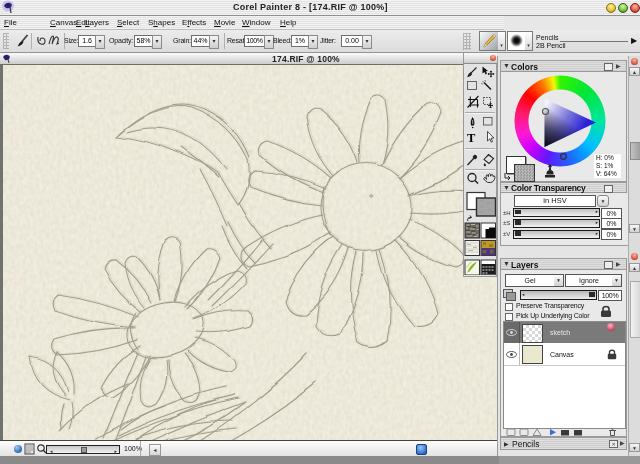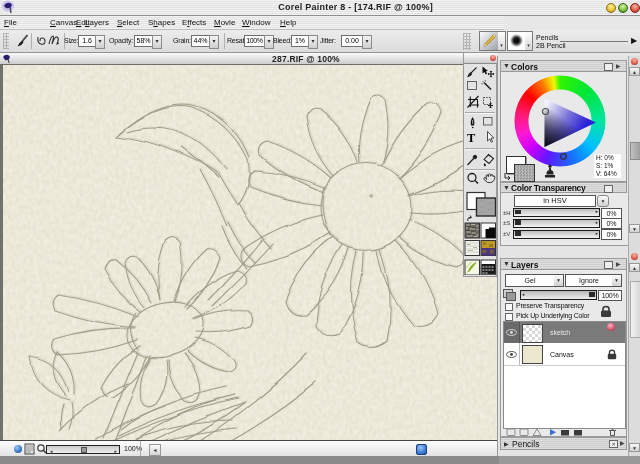--- a/index.html
+++ b/index.html
@@ -13,21 +13,21 @@
 </style>
 </head>
 <body>
 
 <div class="abs pin" style="left:0;top:0;width:640px;height:15px;border-bottom:1px solid #8f8f8f;">
   <svg class="abs" style="left:1px;top:0px;" width="14" height="14" viewBox="0 0 14 14">
     <ellipse cx="7" cy="6" rx="6" ry="5.5" fill="#c9c2ee"></ellipse>
     <path d="M3 6 Q5 2 9 3 Q12 4 10 7 Q8 9 5 8 Z" fill="#2a2070"></path>
     <path d="M9 7 L10 13" stroke="#3a3a3a" stroke-width="1.3" fill="none"></path>
   </svg>
-  <div class="abs" style="left:233px;top:2px;width:200px;text-align:right;font-size:9px;font-weight:bold;color:#222;letter-spacing:0.25px;">Corel Painter 8 - [174.RIF @ 100%]</div>
+  <div class="abs" style="left:233px;top:2px;width:200px;text-align:left;font-size:9px;font-weight:bold;color:#222;letter-spacing:0.25px;">Corel Painter 8 - [174.RIF @ 100%]</div>
   <div class="abs" style="left:606px;top:2.5px;width:8px;height:8px;border-radius:50%;background:radial-gradient(circle at 50% 30%,#fdf39a,#e8c235 60%,#a07b10);border:1px solid #8a6d10;"></div>
   <div class="abs" style="left:618px;top:2.5px;width:8px;height:8px;border-radius:50%;background:radial-gradient(circle at 50% 30%,#d9f7a0,#7bc043 60%,#2d6e12);border:1px solid #2d6012;"></div>
   <div class="abs" style="left:630px;top:2.5px;width:8px;height:8px;border-radius:50%;background:radial-gradient(circle at 50% 30%,#ffb3a0,#e05a4a 60%,#8e1f12);border:1px solid #7e2012;"></div>
 </div>
 
 <div class="abs pin" style="left:0;top:16px;width:504px;height:13px;border-bottom:1px solid #bdbdbd;">
   <div class="abs" style="top:2px;left:0;width:640px;font-size:8px;color:#111;">
     <span style="position:absolute;left:4px;"><u>F</u>ile</span>
     <span style="position:absolute;left:28px;margin-left:48px;"><u>E</u>dit</span>
     <span style="position:absolute;left:50px;"><u>C</u>anvas</span>
@@ -100,21 +100,21 @@
   <div class="abs" style="left:536px;top:12px;font-size:7px;color:#111;">2B Pencil</div>
   <div class="abs" style="left:560px;top:11px;width:68px;height:1px;background:#777;"></div>
   <div class="abs" style="left:631px;top:6px;font-size:8px;color:#111;">▶</div>
 </div>
 
 <div class="abs" style="left:0;top:53px;width:497px;height:11px;background:linear-gradient(#fafafa,#cdcdcd);border-bottom:1px solid #6e6e68;">
   <svg class="abs" style="left:2px;top:0px;" width="10" height="11" viewBox="0 0 10 11">
     <path d="M1 4 Q3 1 6 2 Q9 3 7 6 Q5 8 3 7 Z" fill="#2a2070"></path>
     <path d="M6 6 L7 10" stroke="#3a3a3a" stroke-width="1" fill="none"></path>
   </svg>
-  <div class="abs" style="left:236px;top:1px;width:140px;text-align:center;font-size:8.5px;font-weight:bold;color:#222;letter-spacing:0.2px;">287.RIF @ 100%</div>
+  <div class="abs" style="left:236px;top:1px;width:140px;text-align:center;font-size:8.5px;font-weight:bold;color:#222;letter-spacing:0.2px;">174.RIF @ 100%</div>
   <div class="abs" style="left:490px;top:2px;width:6.5px;height:6.5px;border-radius:50%;background:radial-gradient(circle at 50% 30%,#ffb3a0,#d9594a 60%,#8e1f12);border:1px solid #7e2012;"></div>
 </div>
 
 <div class="abs" style="left:0;top:65px;width:497px;height:375px;background:#f0ecd9;border-left:3px solid #72726c;box-sizing:border-box;">
   <svg id="sketch" class="abs" style="left:0;top:0;" width="494" height="375" viewBox="3 65 494 375">
     <defs>
       <filter id="paper" x="0" y="0" width="100%" height="100%">
         <feTurbulence type="fractalNoise" baseFrequency="0.3 0.2" numOctaves="3" seed="7" result="n"></feTurbulence>
         <feColorMatrix in="n" type="matrix" values="0 0 0 0 0.44, 0 0 0 0 0.42, 0 0 0 0 0.34, 0 0 0 0.3 0"></feColorMatrix>
       </filter>

